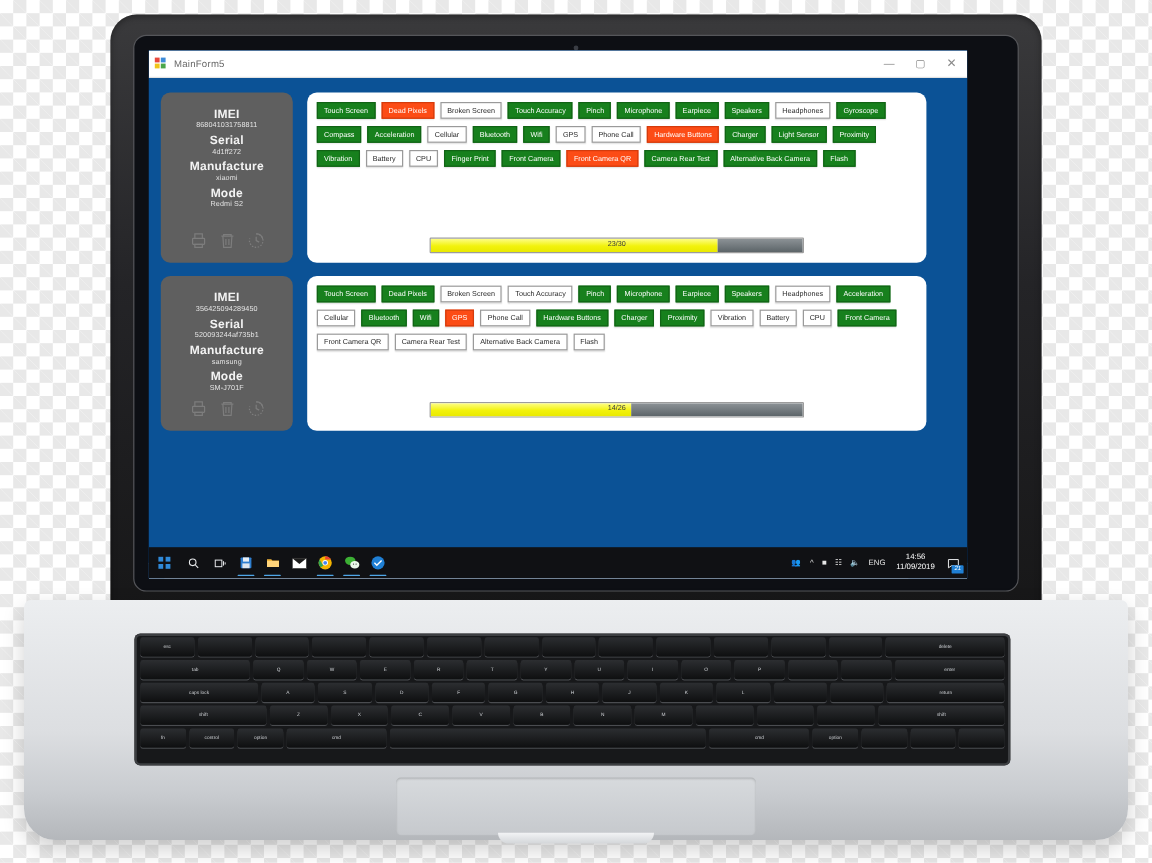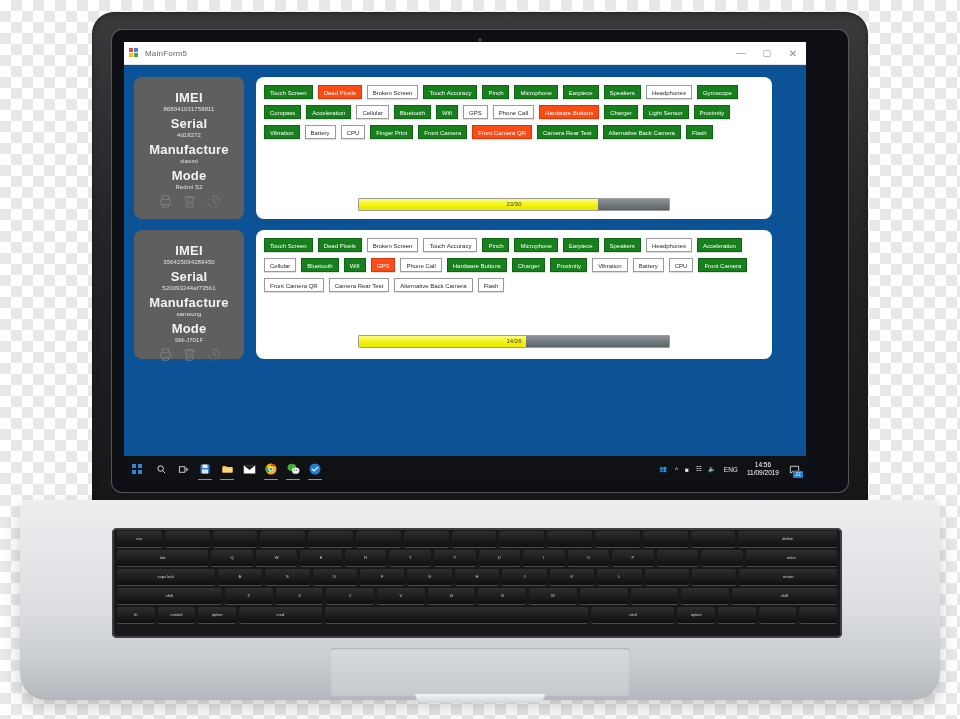--- a/index.html
+++ b/index.html
@@ -85,21 +85,21 @@
 
   .desk{position:relative;height:418px;background:#0b5296;}
   .canvas{position:absolute;left:0;top:0;right:0;bottom:13px;overflow:hidden;}
 
   .card{position:absolute;display:flex;}
   .infobox{
     width:110px;background:#5f5f5f;border-radius:8px;
     display:flex;flex-direction:column;align-items:center;
     padding-top:13px;box-sizing:border-box;
   }
-  .ilabel{font-size:13px;font-weight:bold;color:#f3f3f3;letter-spacing:.2px;}
+  .ilabel{font-size:10px;font-weight:bold;color:#f3f3f3;letter-spacing:.2px;}
   .ivalue{font-size:6px;color:#e3e3e3;margin-top:1px;margin-bottom:4px;letter-spacing:.1px;}
   .icons{display:flex;gap:9px;margin-top:auto;margin-bottom:11px;}
   .icons svg{display:block;}
 
   .panel{
     background:#ffffff;border-radius:8px;margin-left:12px;
     position:relative;box-sizing:border-box;padding:8px 8px 0 8px;
   }
   .btnwrap{display:flex;flex-wrap:wrap;align-content:flex-start;}
   .tbtn{

